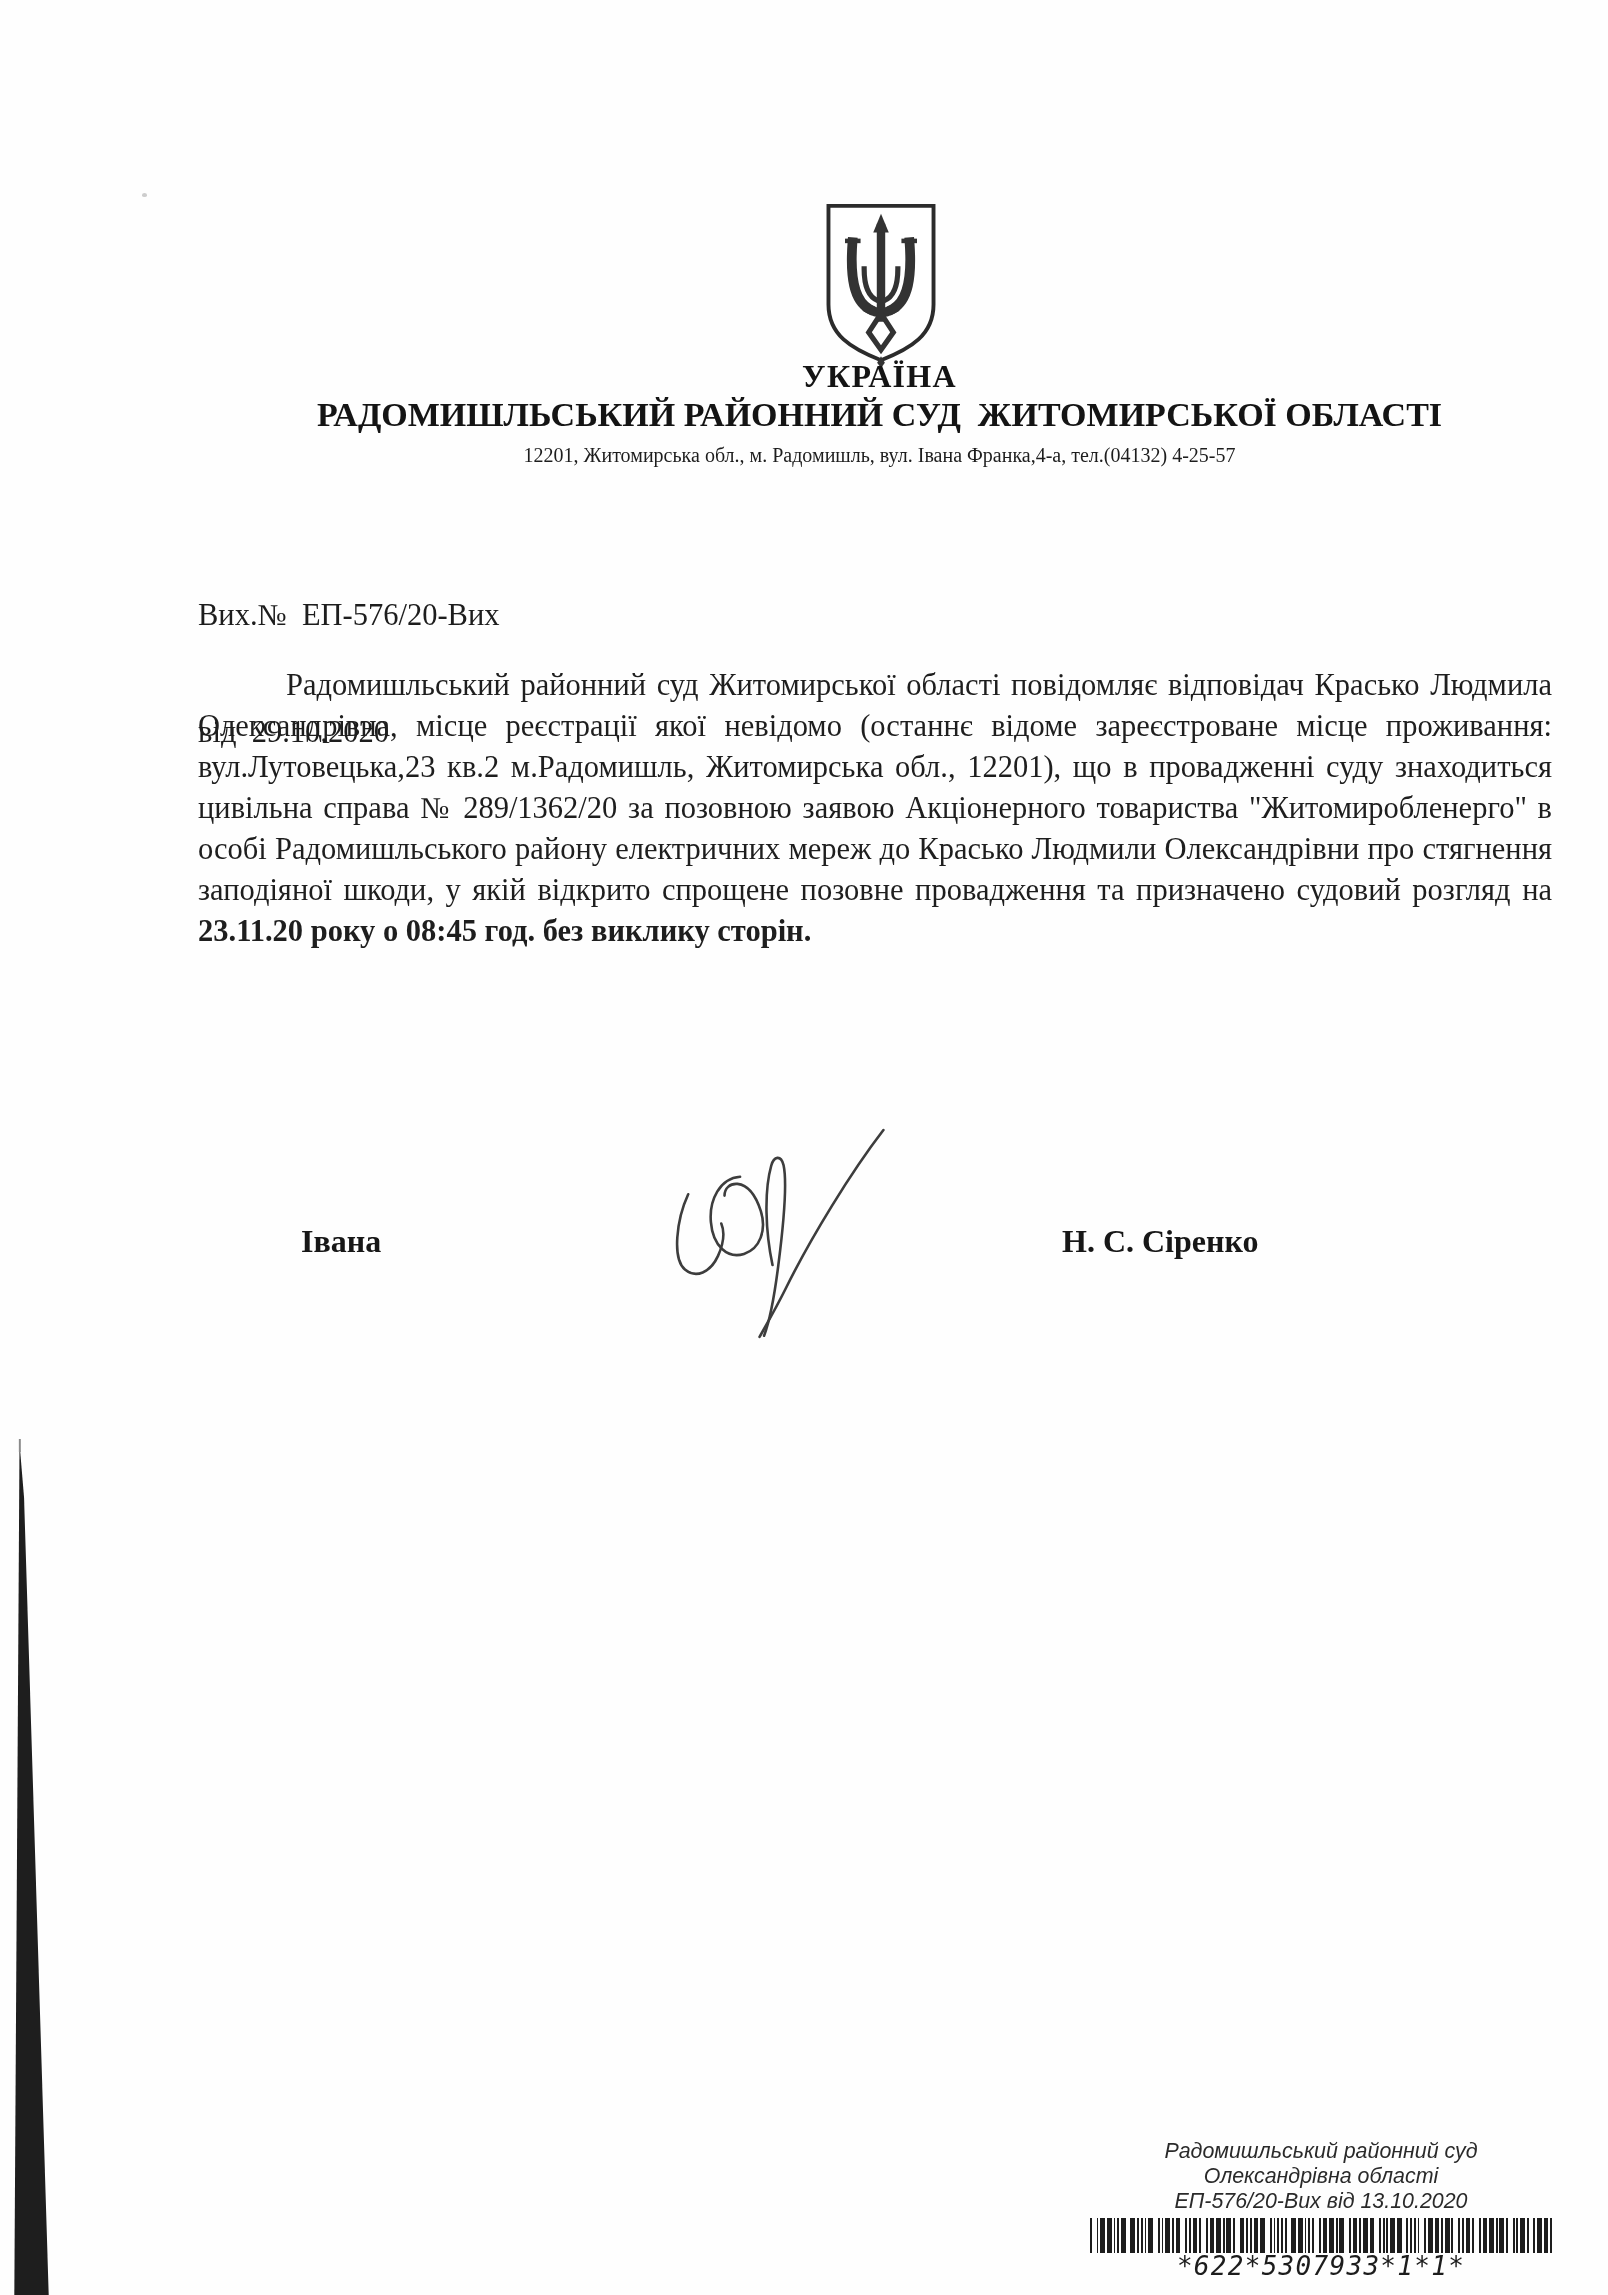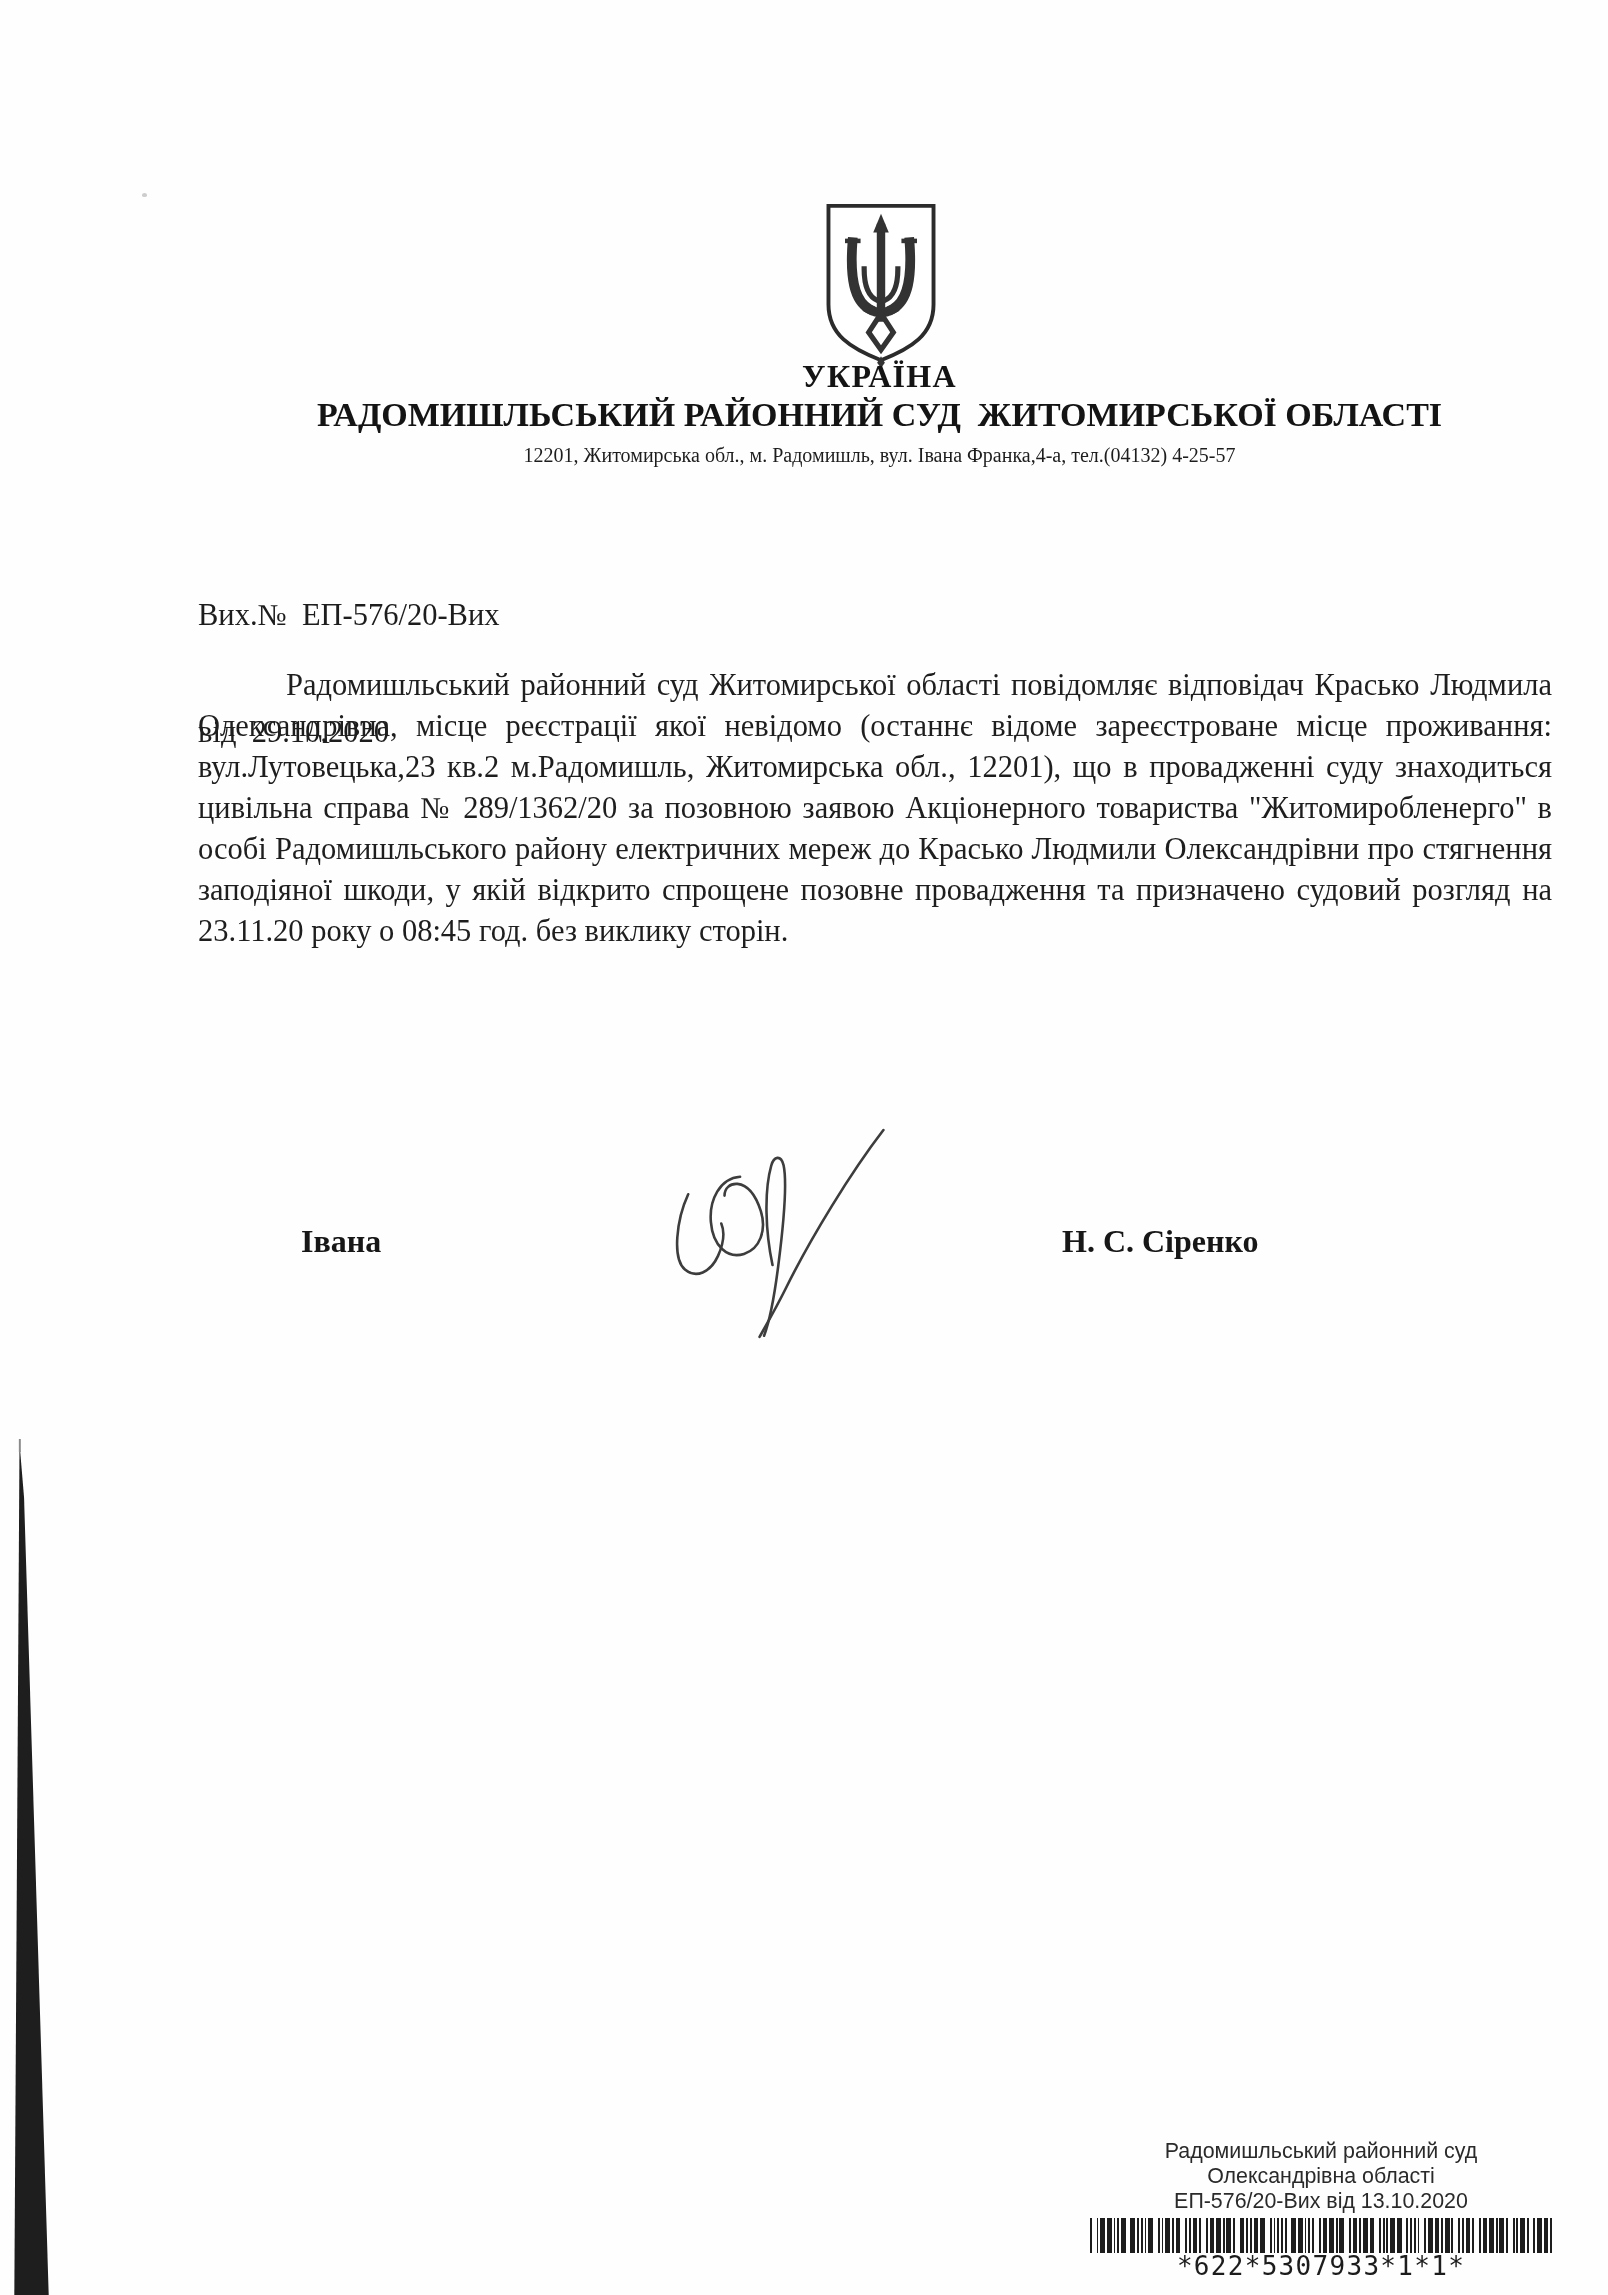--- a/index.html
+++ b/index.html
@@ -14,35 +14,35 @@
   .court-name{top:396px;font-size:34px;font-weight:bold;color:#141414;}
   .court-address{top:444px;font-size:20px;color:#1d1d1d;}
 
   
   .ref-block{left:198px;top:518px;font-size:30.5px;line-height:39px;white-space:pre-wrap;color:#1d1d1d;}
 
   
   .body-text{left:198px;top:665px;width:1354px;font-size:30.5px;line-height:41px;
              text-align:justify;color:#1e1e1e;}
   .body-text p{margin:0;text-indent:88px;}
-  .bold{font-weight:normal;}
+  .bold{font-weight:bold;}
 
   
   .sign-row{left:198px;top:1223px;width:1354px;height:45px;font-size:32px;font-weight:bold;color:#171717;}
   .sign-role{position:absolute;left:103px;top:0;}
   .sign-name{position:absolute;left:864px;top:0;}
 
   .signature-svg{left:662px;top:1121px;}
   .emblem-svg{left:823px;top:202px;}
   .wedge-svg{left:0;top:1439px;}
   .speck{left:142px;top:193px;width:5.2px;height:3.9px;background:#cdcdcd;border-radius:50%;}
 
   
   .stamp{left:1071px;top:2139px;width:500px;text-align:center;
-         font-family:"Liberation Sans", sans-serif;font-size:21.4px;line-height:25px;color:#2a2a2a;}
+         font-family:"Liberation Sans", sans-serif;font-size:21.4px;line-height:25px;color:#2a2a2a;font-style:italic;}
   .barcode{display:flex;align-items:stretch;height:35px;width:462px;margin:3.9px auto 1.3px auto;}
   .barcode .b{height:100%;background:#1d1d1d;}
   .barcode .s{height:100%;background:transparent;}
   .barcode-caption{font-family:"DejaVu Sans Mono", monospace;font-size:26px;letter-spacing:1.3px;color:#1c1c1c;}
 </style>
 </head>
 <body>
 
 <div class="page">
 

